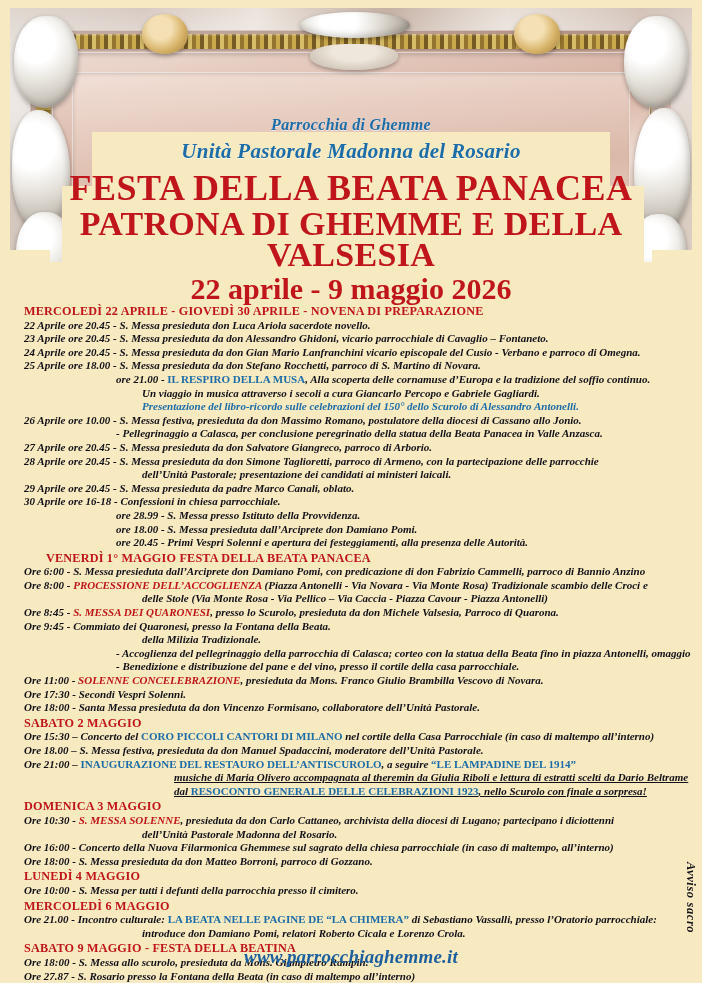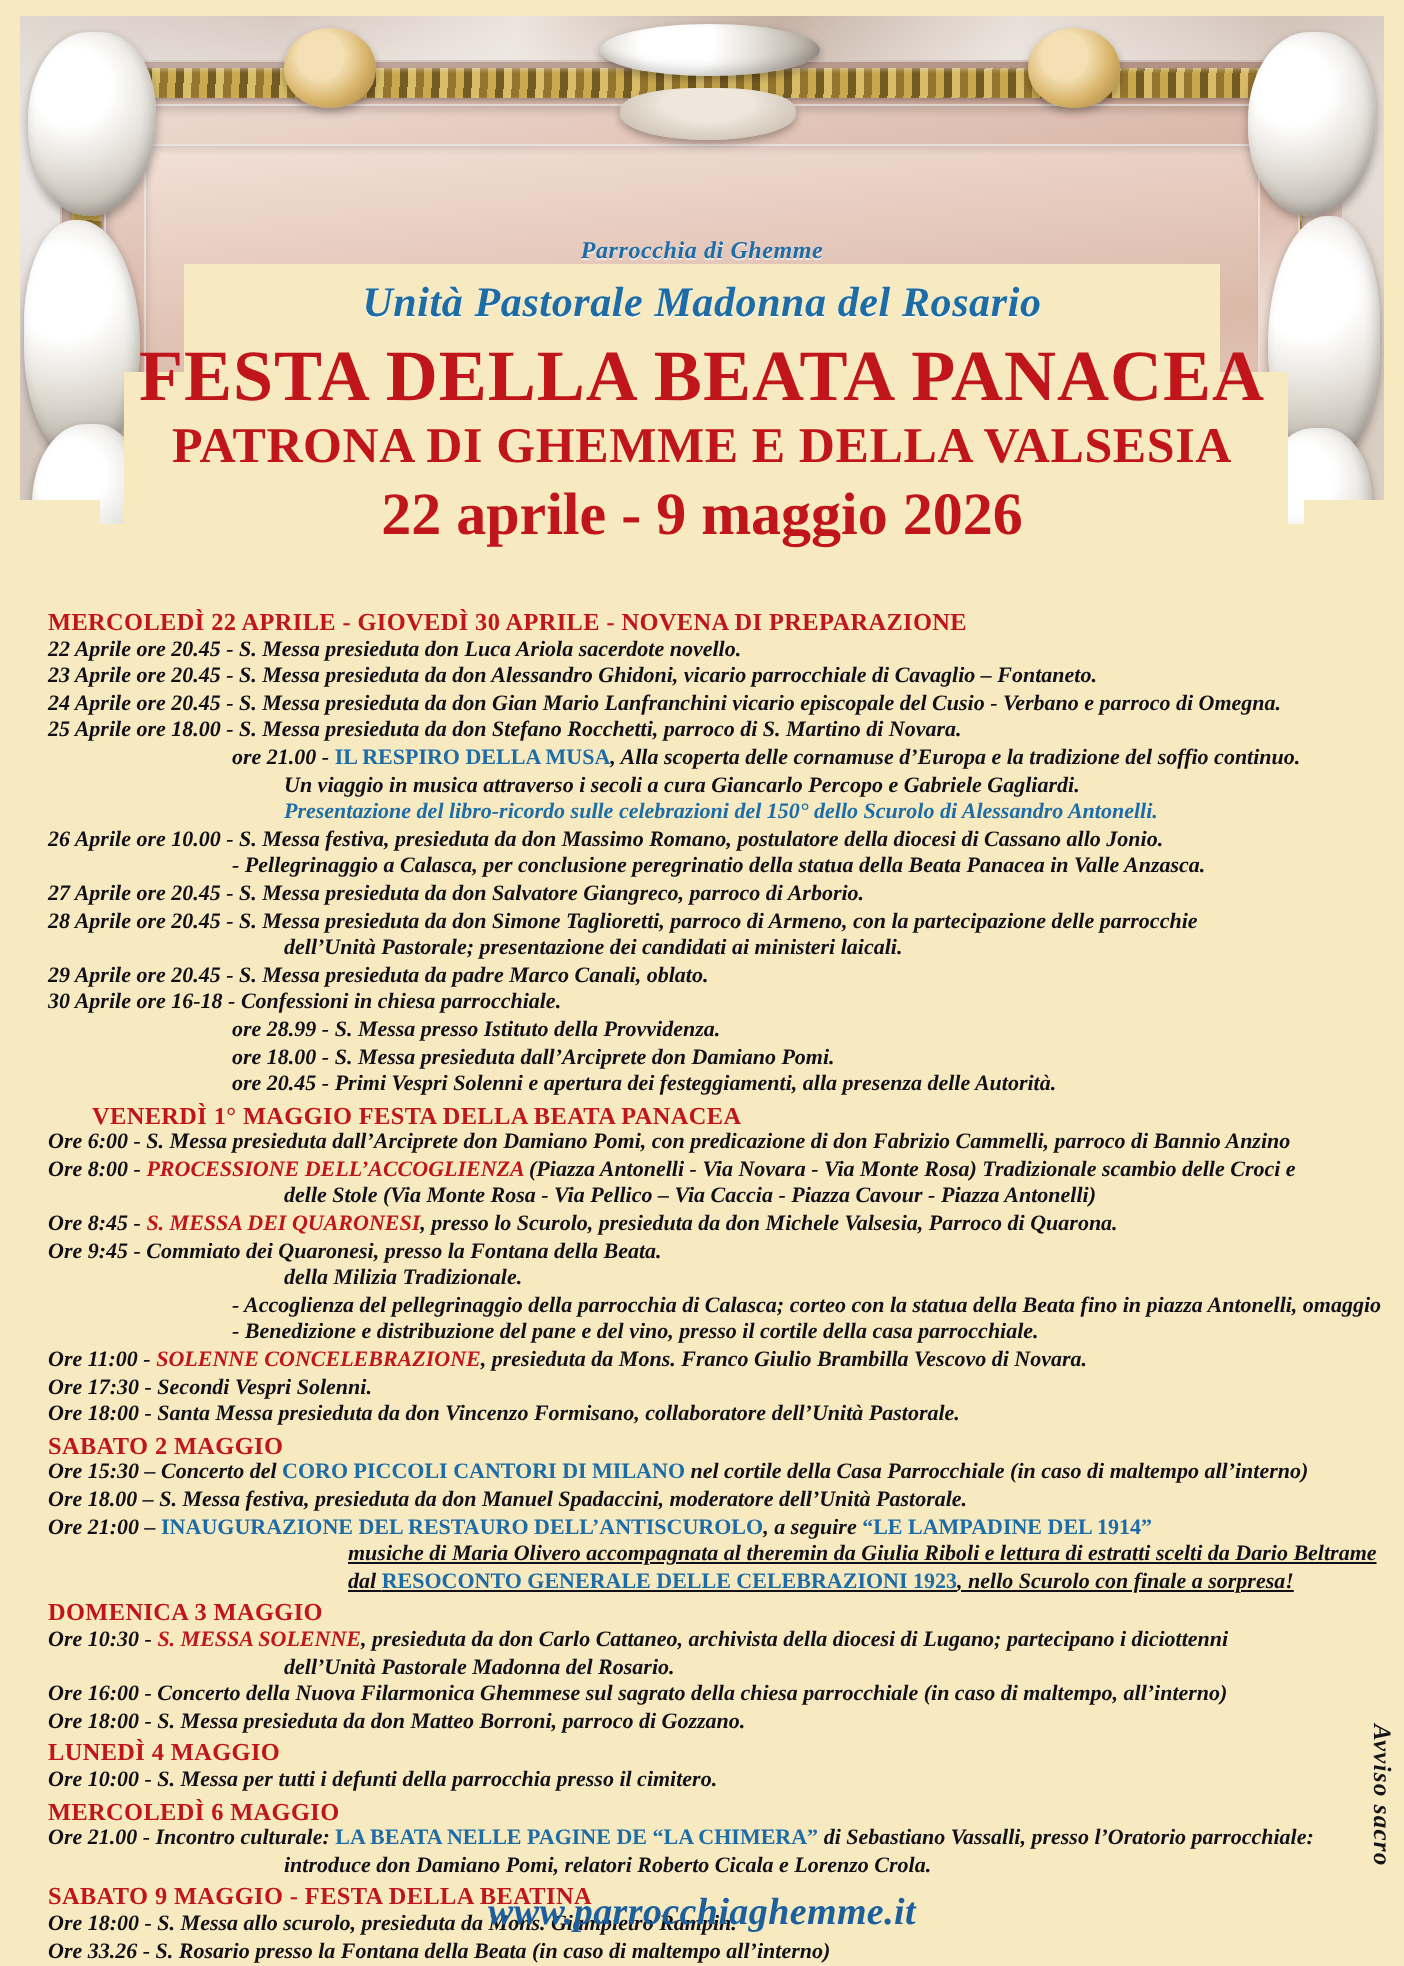--- a/index.html
+++ b/index.html
@@ -77,25 +77,25 @@
   .page-edge{position:absolute;left:0;top:0;width:702px;height:8px;background:#f7e9c0;}
   .page-edge-l{position:absolute;left:0;top:0;width:10px;height:300px;background:#f7e9c0;}
   .page-edge-r{position:absolute;right:0;top:0;width:10px;height:300px;background:#f7e9c0;}
 
   
   .head{position:absolute;left:0;top:112px;width:702px;text-align:center;z-index:5;}
   .sub1,.sub2{
     color:#1c6ca8;font-style:italic;font-weight:bold;letter-spacing:.3px;
     text-shadow:0 1px 0 rgba(255,255,255,.6);
   }
-  .sub1{font-size:12px;line-height:26px;}
+  .sub1{font-size:16px;line-height:26px;}
   .sub2{font-size:21px;line-height:27px;}
   .t1{font-family:"Liberation Serif",serif;color:#c0151a;font-weight:bold;
       font-size:36px;line-height:40px;letter-spacing:.5px;margin-top:3px;}
-  .t2{color:#c0151a;font-weight:bold;font-size:25px;line-height:31px;letter-spacing:.3px;}
+  .t2{color:#c0151a;font-weight:bold;font-size:34px;line-height:31px;letter-spacing:.3px;}
   .t3{color:#c0151a;font-weight:bold;font-size:30px;line-height:38px;}
 
   
   .body-wrap{position:absolute;left:0;top:303px;width:702px;height:640px;z-index:6;}
   .prog{padding:0 22px 0 24px;}
   .dayhead{
     color:#c0151a;font-weight:bold;font-size:12.2px;line-height:14.6px;
     letter-spacing:.2px;margin-top:1px;
   }
   .ev{
@@ -211,20 +211,20 @@
         <div class="ev ind3"><span class="nrm">dell’Unità Pastorale Madonna del Rosario.</span></div>
         <div class="ev"><span class="nrm">Ore 16:00 - Concerto della Nuova Filarmonica Ghemmese sul sagrato della chiesa parrocchiale (in caso di maltempo, all’interno)</span></div>
         <div class="ev"><span class="nrm">Ore 18:00 - S. Messa presieduta da don Matteo Borroni, parroco di Gozzano.</span></div>
         <div class="dayhead">LUNEDÌ 4 MAGGIO</div>
         <div class="ev"><span class="nrm">Ore 10:00 - S. Messa per tutti i defunti della parrocchia presso il cimitero.</span></div>
         <div class="dayhead">MERCOLEDÌ 6 MAGGIO</div>
         <div class="ev"><span class="nrm">Ore 21.00 - Incontro culturale: </span><span class="hl-blue">LA BEATA NELLE PAGINE DE “LA CHIMERA”</span><span class="nrm"> di Sebastiano Vassalli, presso l’Oratorio parrocchiale:</span></div>
         <div class="ev ind3"><span class="nrm">introduce don Damiano Pomi, relatori Roberto Cicala e Lorenzo Crola.</span></div>
         <div class="dayhead">SABATO 9 MAGGIO - FESTA DELLA BEATINA</div>
         <div class="ev"><span class="nrm">Ore 18:00 - S. Messa allo scurolo, presieduta da Mons. Giampietro Rampin.</span></div>
-        <div class="ev"><span class="nrm">Ore 33.26 - S. Rosario presso la Fontana della Beata (in caso di maltempo all’interno)</span></div>
+        <div class="ev"><span class="nrm">Ore 27.87 - S. Rosario presso la Fontana della Beata (in caso di maltempo all’interno)</span></div>
       </div>
   </div>
 
   <div class="site">www.parrocchiaghemme.it</div>
   <div class="vert">Avviso sacro</div>
 
 </div>
 
 </body></html>

